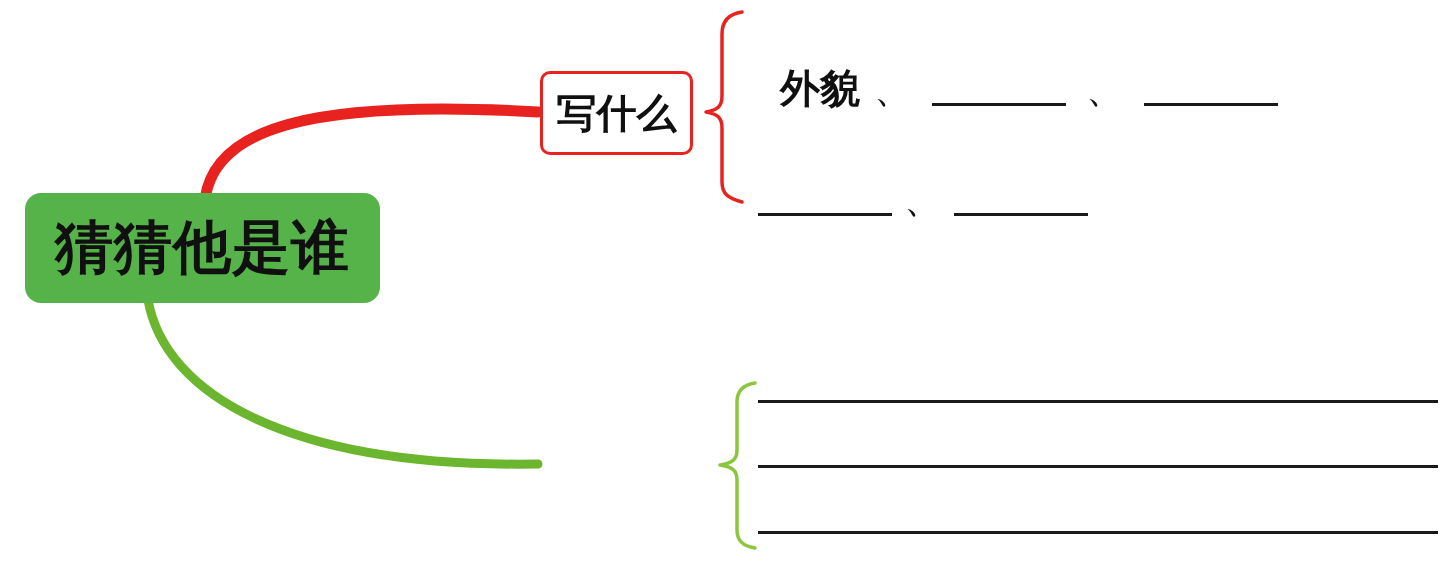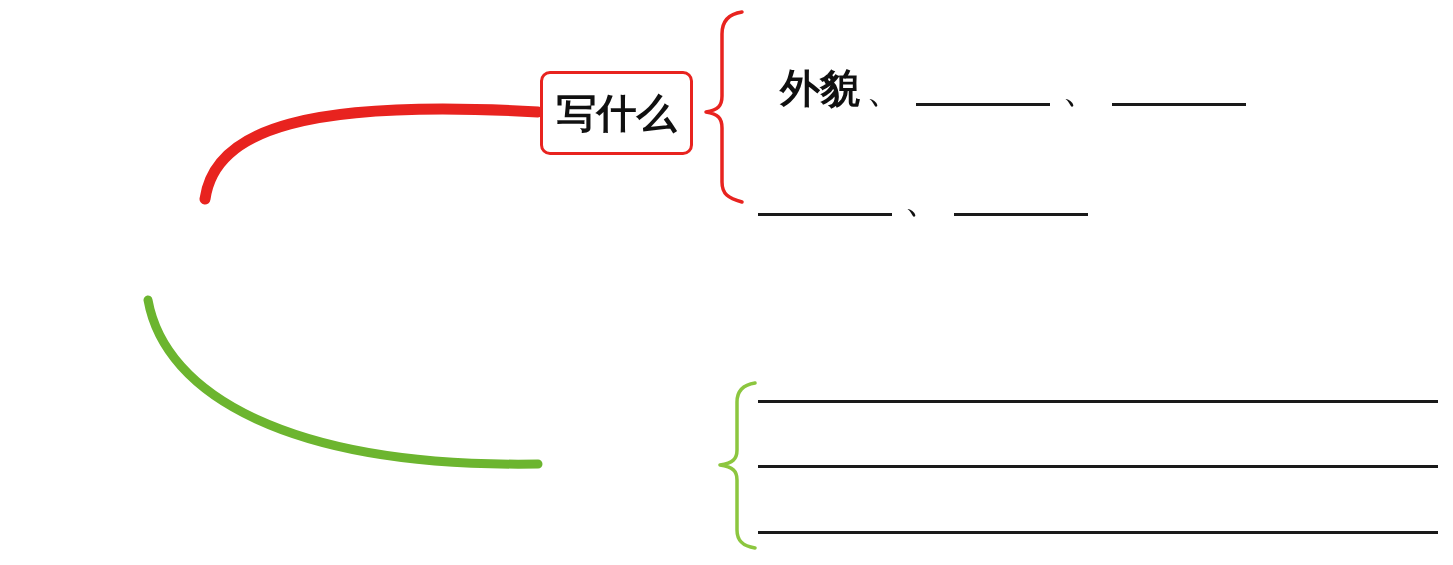--- a/index.html
+++ b/index.html
@@ -86,21 +86,21 @@
     color: #101010;
     white-space: nowrap;
   }
   .content-row {
     position: absolute;
     display: flex;
     align-items: flex-end;
     height: 48px;
     color: #101010;
   }
-  .row1 { left: 780px; top: 60px; }
+  .row1 { left: 780px; top: 60px; gap: 8px; }
   .row2 { left: 758px; top: 170px; }
   .content-row .cjk {
     font-size: 40px;
     font-weight: 600;
     line-height: 1;
   }
   .content-row .sep {
     font-size: 38px;
     line-height: 1;
     margin: 0 6px;
@@ -130,20 +130,23 @@
 
 <div class="canvas">
 
   <svg class="connectors" width="1453" height="565" viewBox="0 0 1453 565" xmlns="http://www.w3.org/2000/svg">
     <path class="red-curve" d="M 205 199 C 215 128, 310 99, 538 112"></path>
     <path class="green-curve" d="M 148 300 C 165 395, 290 468, 538 464"></path>
     <path class="red-brace" d="M 742 12 C 728 14, 722 22, 722 34 L 722 96 C 722 106, 718 110, 706 112 C 718 114, 722 118, 722 128 L 722 182 C 722 194, 728 198, 742 202"></path>
     <path class="green-brace" d="M 755 383 C 742 385, 737 392, 737 402 L 737 450 C 737 459, 733 463, 720 465 C 733 467, 737 471, 737 480 L 737 530 C 737 540, 742 546, 755 548"></path>
   </svg>
 
+  <div class="root-node">
+    <span>猜猜他是谁</span>
+  </div>
 
   <div class="node what-node">
     <span>写什么</span>
   </div>
 
   <div class="content-row row1">
     <span class="cjk">外貌</span>
     <span class="sep">、</span>
     <span class="blank"></span>
     <span class="sep">、</span>

